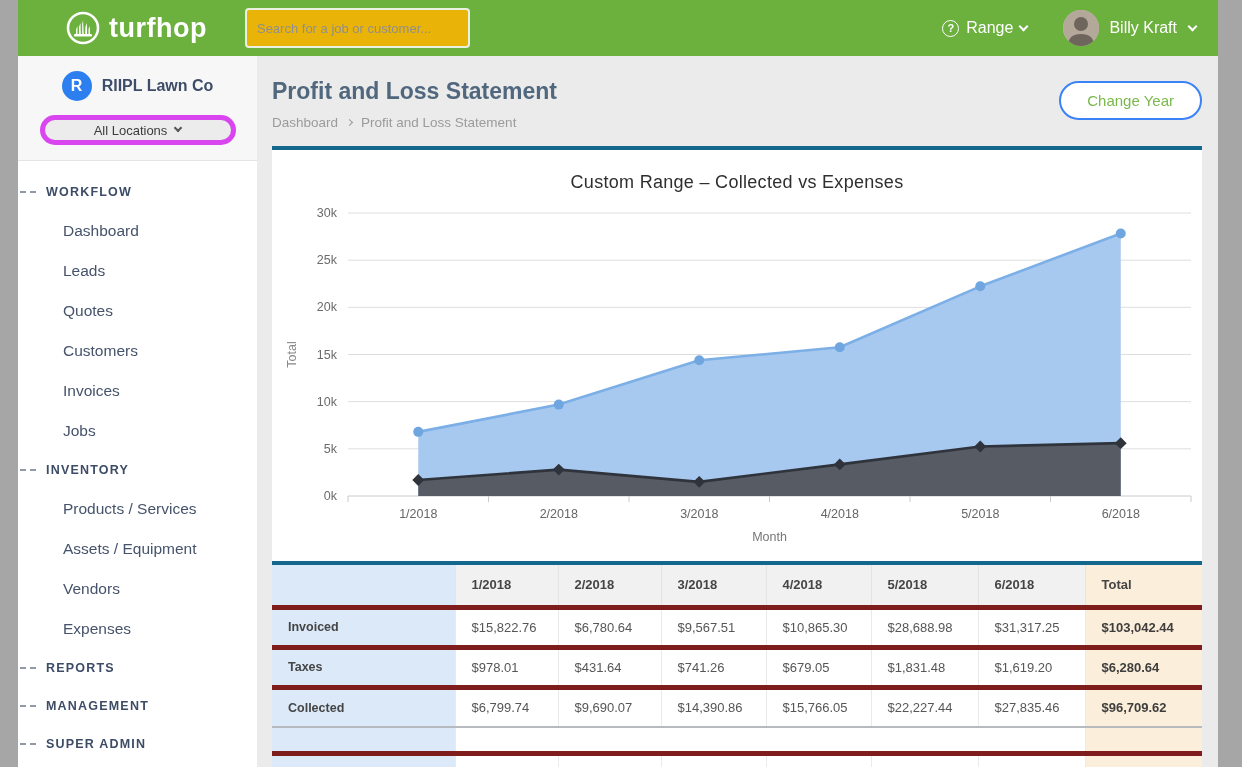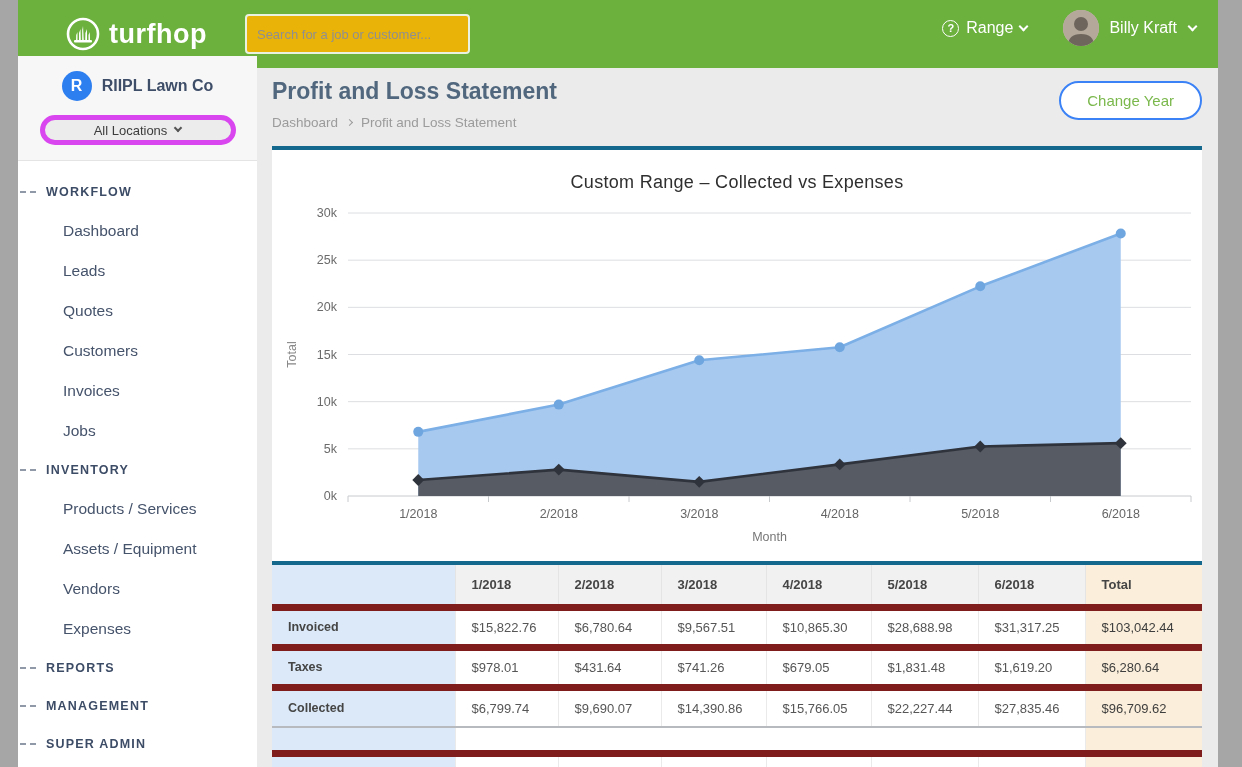--- a/index.html
+++ b/index.html
@@ -1,21 +1,21 @@
 <!DOCTYPE html>
 <html><head>
 <meta charset="utf-8">
 <style>
   * { margin:0; padding:0; box-sizing:border-box; }
   html,body { width:1242px; height:767px; overflow:hidden; background:#a6a6a6;
               font-family:"Liberation Sans","DejaVu Sans",sans-serif; }
   .page { position:absolute; left:18px; top:0; width:1200px; height:767px; background:#ebebeb; }
 
   
-  .topbar { position:absolute; left:0; top:0; width:100%; height:68px; background:#6cb03e;
+  .topbar { position:absolute; left:0; top:0; width:100%; height:56px; background:#6cb03e;
             display:flex; align-items:center; }
   .logo { display:flex; align-items:center; margin-left:48px; cursor:pointer; }
   .logo-badge { width:34px; height:34px; margin-right:9px; }
   .logo-text { color:#fff; font-size:27px; font-weight:bold; letter-spacing:0.5px; }
   .search { margin-left:38px; width:225px; height:34px; background:#eab308; border:2px solid #e9f2e0;
             border-radius:4px; padding:18px 10px; font-size:13px; color:#555; outline:none; }
   .search::placeholder { color:#8f8f8f; }
   .top-right { position:absolute; right:22px; top:0; height:56px; display:flex; align-items:center; gap:10px; }
   .help { display:flex; align-items:center; gap:7px; color:#fff; font-size:16px; cursor:pointer; margin-right:26px; }
   .qmark { display:inline-flex; align-items:center; justify-content:center; width:17px; height:17px;
@@ -59,23 +59,23 @@
   #chart-svg { display:block; }
 
   
   .table-card { margin-top:0; }
   table.pl { width:100%; border-collapse:collapse; table-layout:fixed; font-size:13px; }
   .pl th, .pl td { padding:0 0 0 16px; text-align:left; height:40px; }
   .pl thead th { height:42px; background:#f1f1f1; color:#454545; font-weight:bold;
                  border-left:1px solid #e4e4e4; }
   .pl thead th.lbl { background:#dbe9f8; border-left:none; }
   .pl thead th.tot { background:#fbeeda; }
-  .pl td { border-left:1px solid #eaeaea; border-top:7px solid #7f1d1d; color:#565656; background:#fff; }
+  .pl td { border-left:1px solid #eaeaea; border-top:5px solid #7f1d1d; color:#565656; background:#fff; }
   .pl td.lbl { background:#dbe9f8; border-left:none; color:#454545; font-weight:bold; font-size:12.5px; }
-  .pl td.tot { background:#fbeeda; color:#3e3e3e; font-weight:normal;margin-top:14px; }
+  .pl td.tot { background:#fbeeda; color:#3e3e3e; font-weight:bold;margin-top:14px; }
   .pl tr.sep td { height:26px; border-top:2px solid #b7bbbf; background:#fff; }
   .pl tr.sep td.lbl { background:#dbe9f8; }
   .pl tr.sep td.tot { background:#fbeeda; }
 </style>
 </head>
 <body>
 
 <div class="page">
 
   <div class="topbar">

